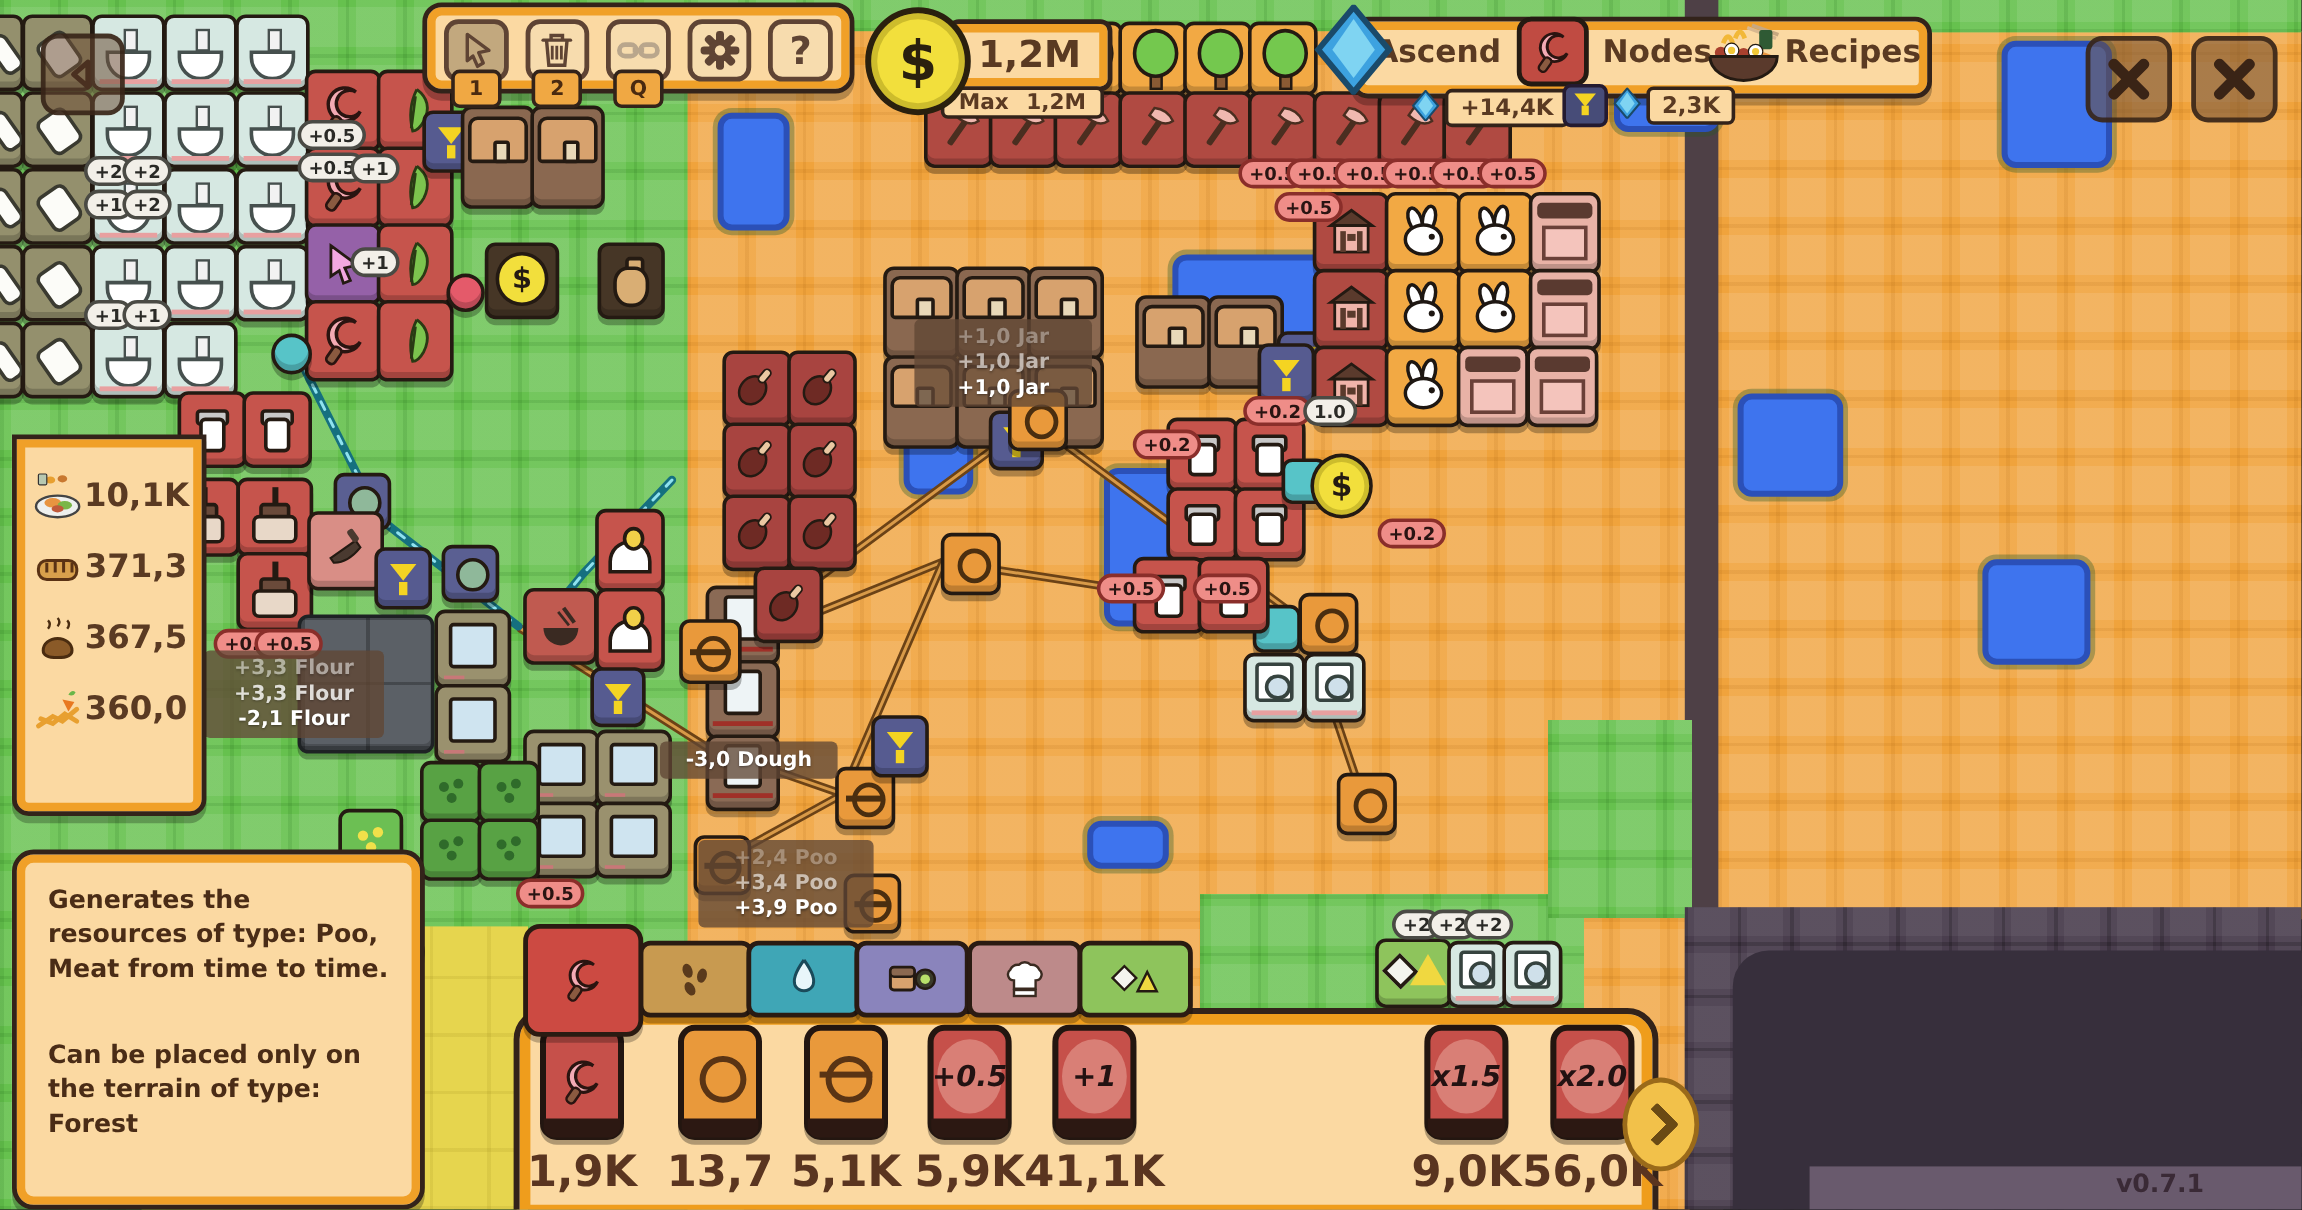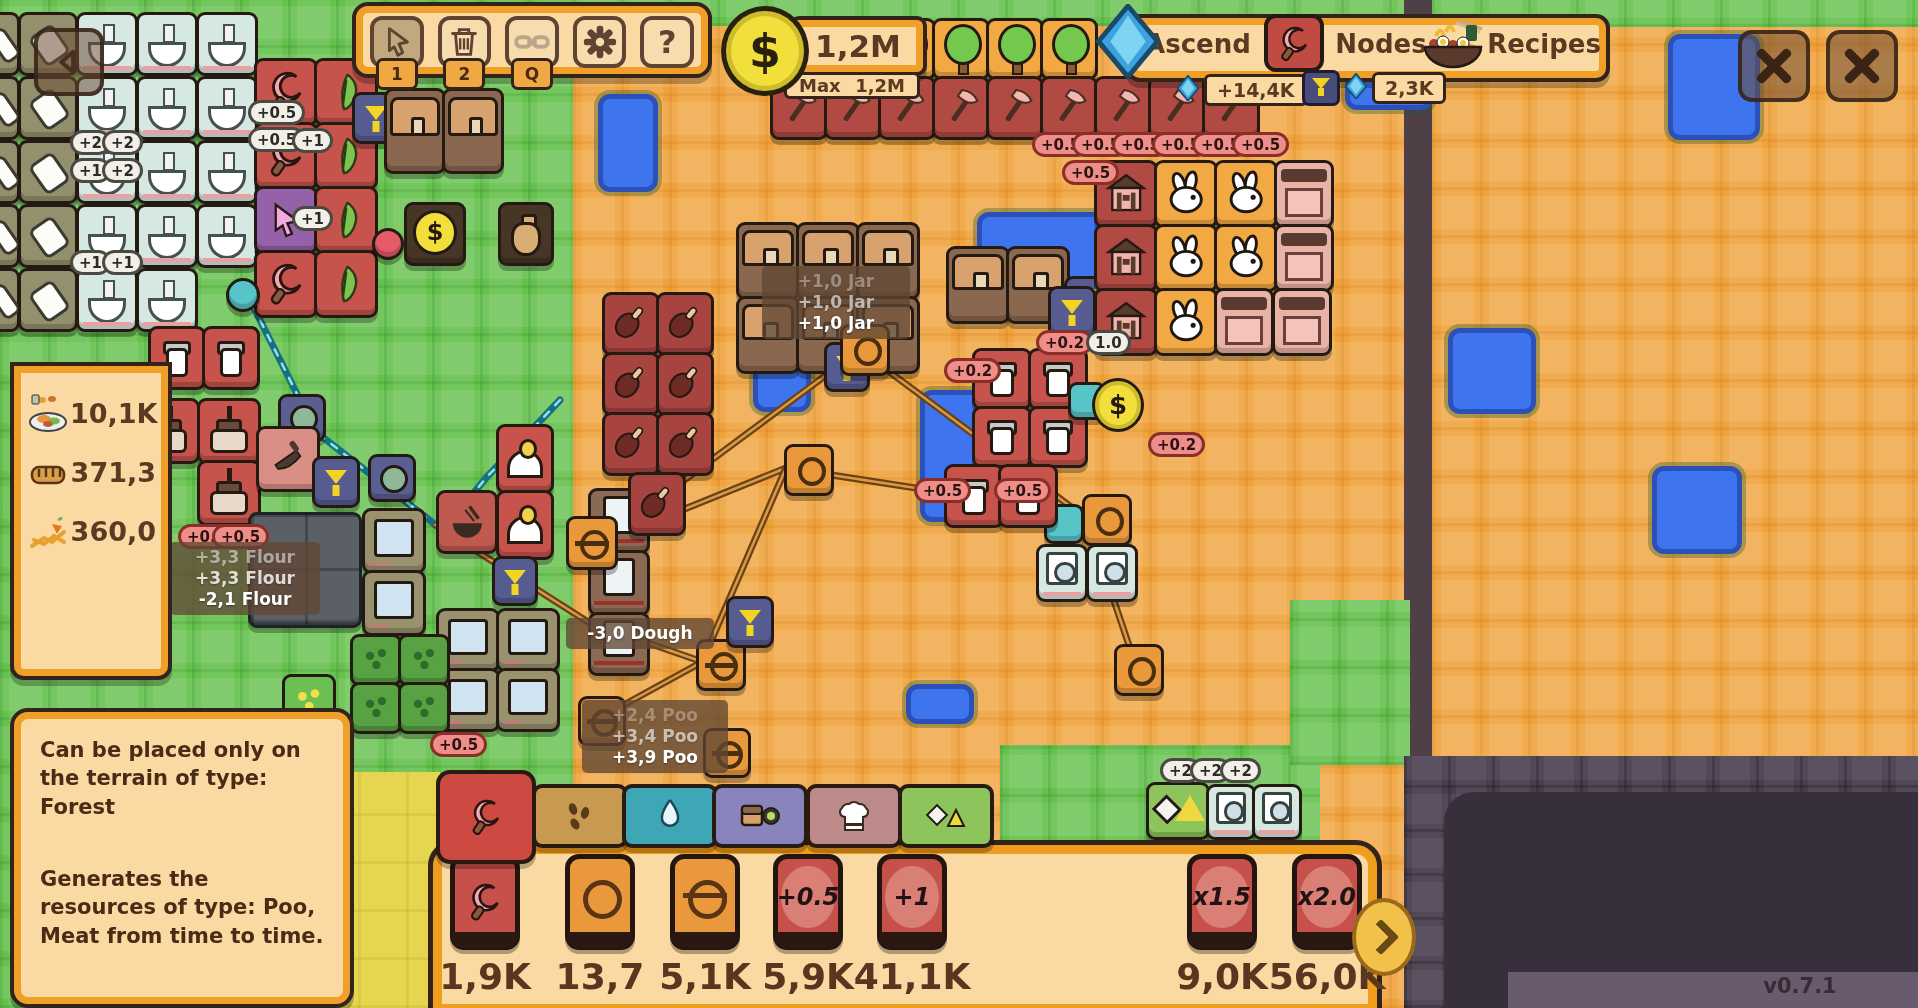--- a/index.html
+++ b/index.html
@@ -926,21 +926,21 @@
       <div class="float" style="left: 762px; top: 266px; width: 128px;">
         <div style="opacity: 0.35;">+1,0 Jar</div>
         <div style="opacity: 0.6;">+1,0 Jar</div>
         <div style="opacity: 1;">+1,0 Jar</div>
       </div>
       <div class="float" style="left: 170px; top: 542px; width: 130px;">
         <div style="opacity: 0.5;">+3,3 Flour</div>
         <div style="opacity: 0.8;">+3,3 Flour</div>
         <div style="opacity: 1;">-2,1 Flour</div>
       </div>
-      <div class="float" style="left: 550px; top: 618px; width: 128px; margin-left: 16px;">
+      <div class="float" style="left: 550px; top: 618px; width: 128px;">
         <div style="opacity: 1;">-3,0 Dough</div>
       </div>
       <div class="float" style="left: 582px; top: 700px; width: 126px;">
         <div style="opacity: 0.3;">+2,4 Poo</div>
         <div style="opacity: 0.6;">+3,4 Poo</div>
         <div style="opacity: 1;">+3,9 Poo</div>
       </div>
     </div>
 
   <div class="obtn" id="back-btn" style="left:34px;top:28px;width:62px;height:60px">
@@ -1072,31 +1072,38 @@
       </div>
       <div class="prow">
         <span style="width:44px;height:44px;display:inline-block"><svg viewBox="0 0 44 44">
             <rect x="6" y="16" width="32" height="16" rx="7" fill="#d8a04c" stroke="#5a3214" stroke-width="2.5"></rect>
             <path d="M13 18 v8 M20 17 v9 M27 17 v9 M34 18 v8" stroke="#5a3214" stroke-width="2.5" fill="none"></path>
           </svg></span>
         <span class="pval">371,3</span>
       </div>
       <div class="prow">
         <span style="width:44px;height:44px;display:inline-block"><svg viewBox="0 0 44 44">
+            <path d="M10 32 a12 10 0 0 1 24 0 q0 6 -12 6 q-12 0 -12 -6" fill="#8a5a28" stroke="#4a2c10" stroke-width="2.5"></path>
+            <path d="M14 14 q3 -4 0 -7 M22 12 q3 -4 0 -7 M30 14 q3 -4 0 -7" stroke="#4a2c10" stroke-width="2" fill="none"></path>
+          </svg></span>
+        <span class="pval">367,5</span>
+      </div>
+      <div class="prow">
+        <span style="width:44px;height:44px;display:inline-block"><svg viewBox="0 0 44 44">
             <path d="M6 36 l12 -8 l8 4 l12 -10 M8 30 l10 4 l10 -8 l10 6" stroke="#e8a030" stroke-width="4" fill="none" stroke-linecap="round"></path>
             <path d="M26 14 l5 10 l5 -8 z" fill="#e87820"></path>
             <path d="M31 10 q3 -5 6 -2 q-2 4 -6 2" fill="#6ab648"></path>
           </svg></span>
         <span class="pval">360,0</span>
       </div>
     </div>
 
   <div class="panel" id="info-body">
+    <p>Generates the resources of type: Poo, Meat from time to time.</p>
     <p>Can be placed only on the terrain of type: Forest</p>
-    <p>Generates the resources of type: Poo, Meat from time to time.</p>
   </div>
 
   <div class="panel" id="shop-panel"></div>
   <div id="shop-tabs">
       <div class="tab tab0 sel" style="left: 436px; top: 770px;">
         <svg viewBox="0 0 40 40">
           <path d="M29 7 A12 12 0 1 0 32 21 A9.5 9.5 0 1 1 29 7" fill="#f4aab4" stroke="#2a1410" stroke-width="2.5"></path>
           <rect x="10" y="24" width="7" height="13" rx="3" transform="rotate(35 13 30)" fill="#8a5a40" stroke="#2a1410" stroke-width="2"></rect>
         </svg>
       </div>

